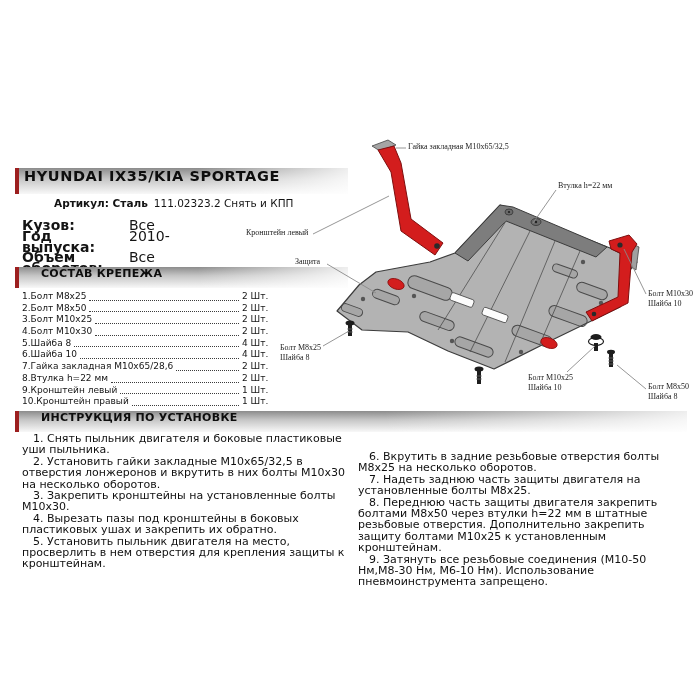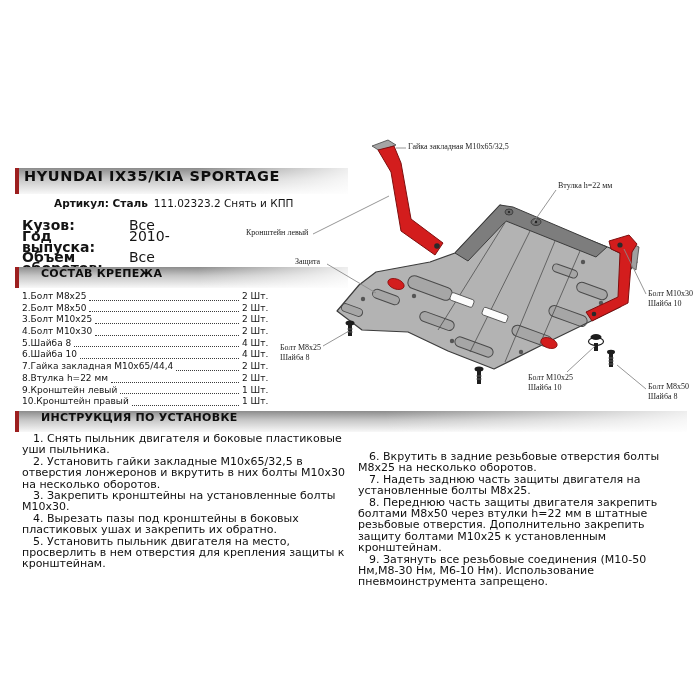--- a/index.html
+++ b/index.html
@@ -106,21 +106,21 @@
         <span class="fastener-name">5.Шайба 8</span>
         <span class="dot-leader"></span>
         <span class="fastener-qty">4 Шт.</span>
       </li>
     <li class="fastener-row">
         <span class="fastener-name">6.Шайба 10</span>
         <span class="dot-leader"></span>
         <span class="fastener-qty">4 Шт.</span>
       </li>
     <li class="fastener-row">
-        <span class="fastener-name">7.Гайка закладная М10х65/44,4</span>
+        <span class="fastener-name">7.Гайка закладная М10х65/28,6</span>
         <span class="dot-leader"></span>
         <span class="fastener-qty">2 Шт.</span>
       </li>
     <li class="fastener-row">
         <span class="fastener-name">8.Втулка h=22 мм</span>
         <span class="dot-leader"></span>
         <span class="fastener-qty">2 Шт.</span>
       </li>
     <li class="fastener-row">
         <span class="fastener-name">9.Кронштейн левый</span>

